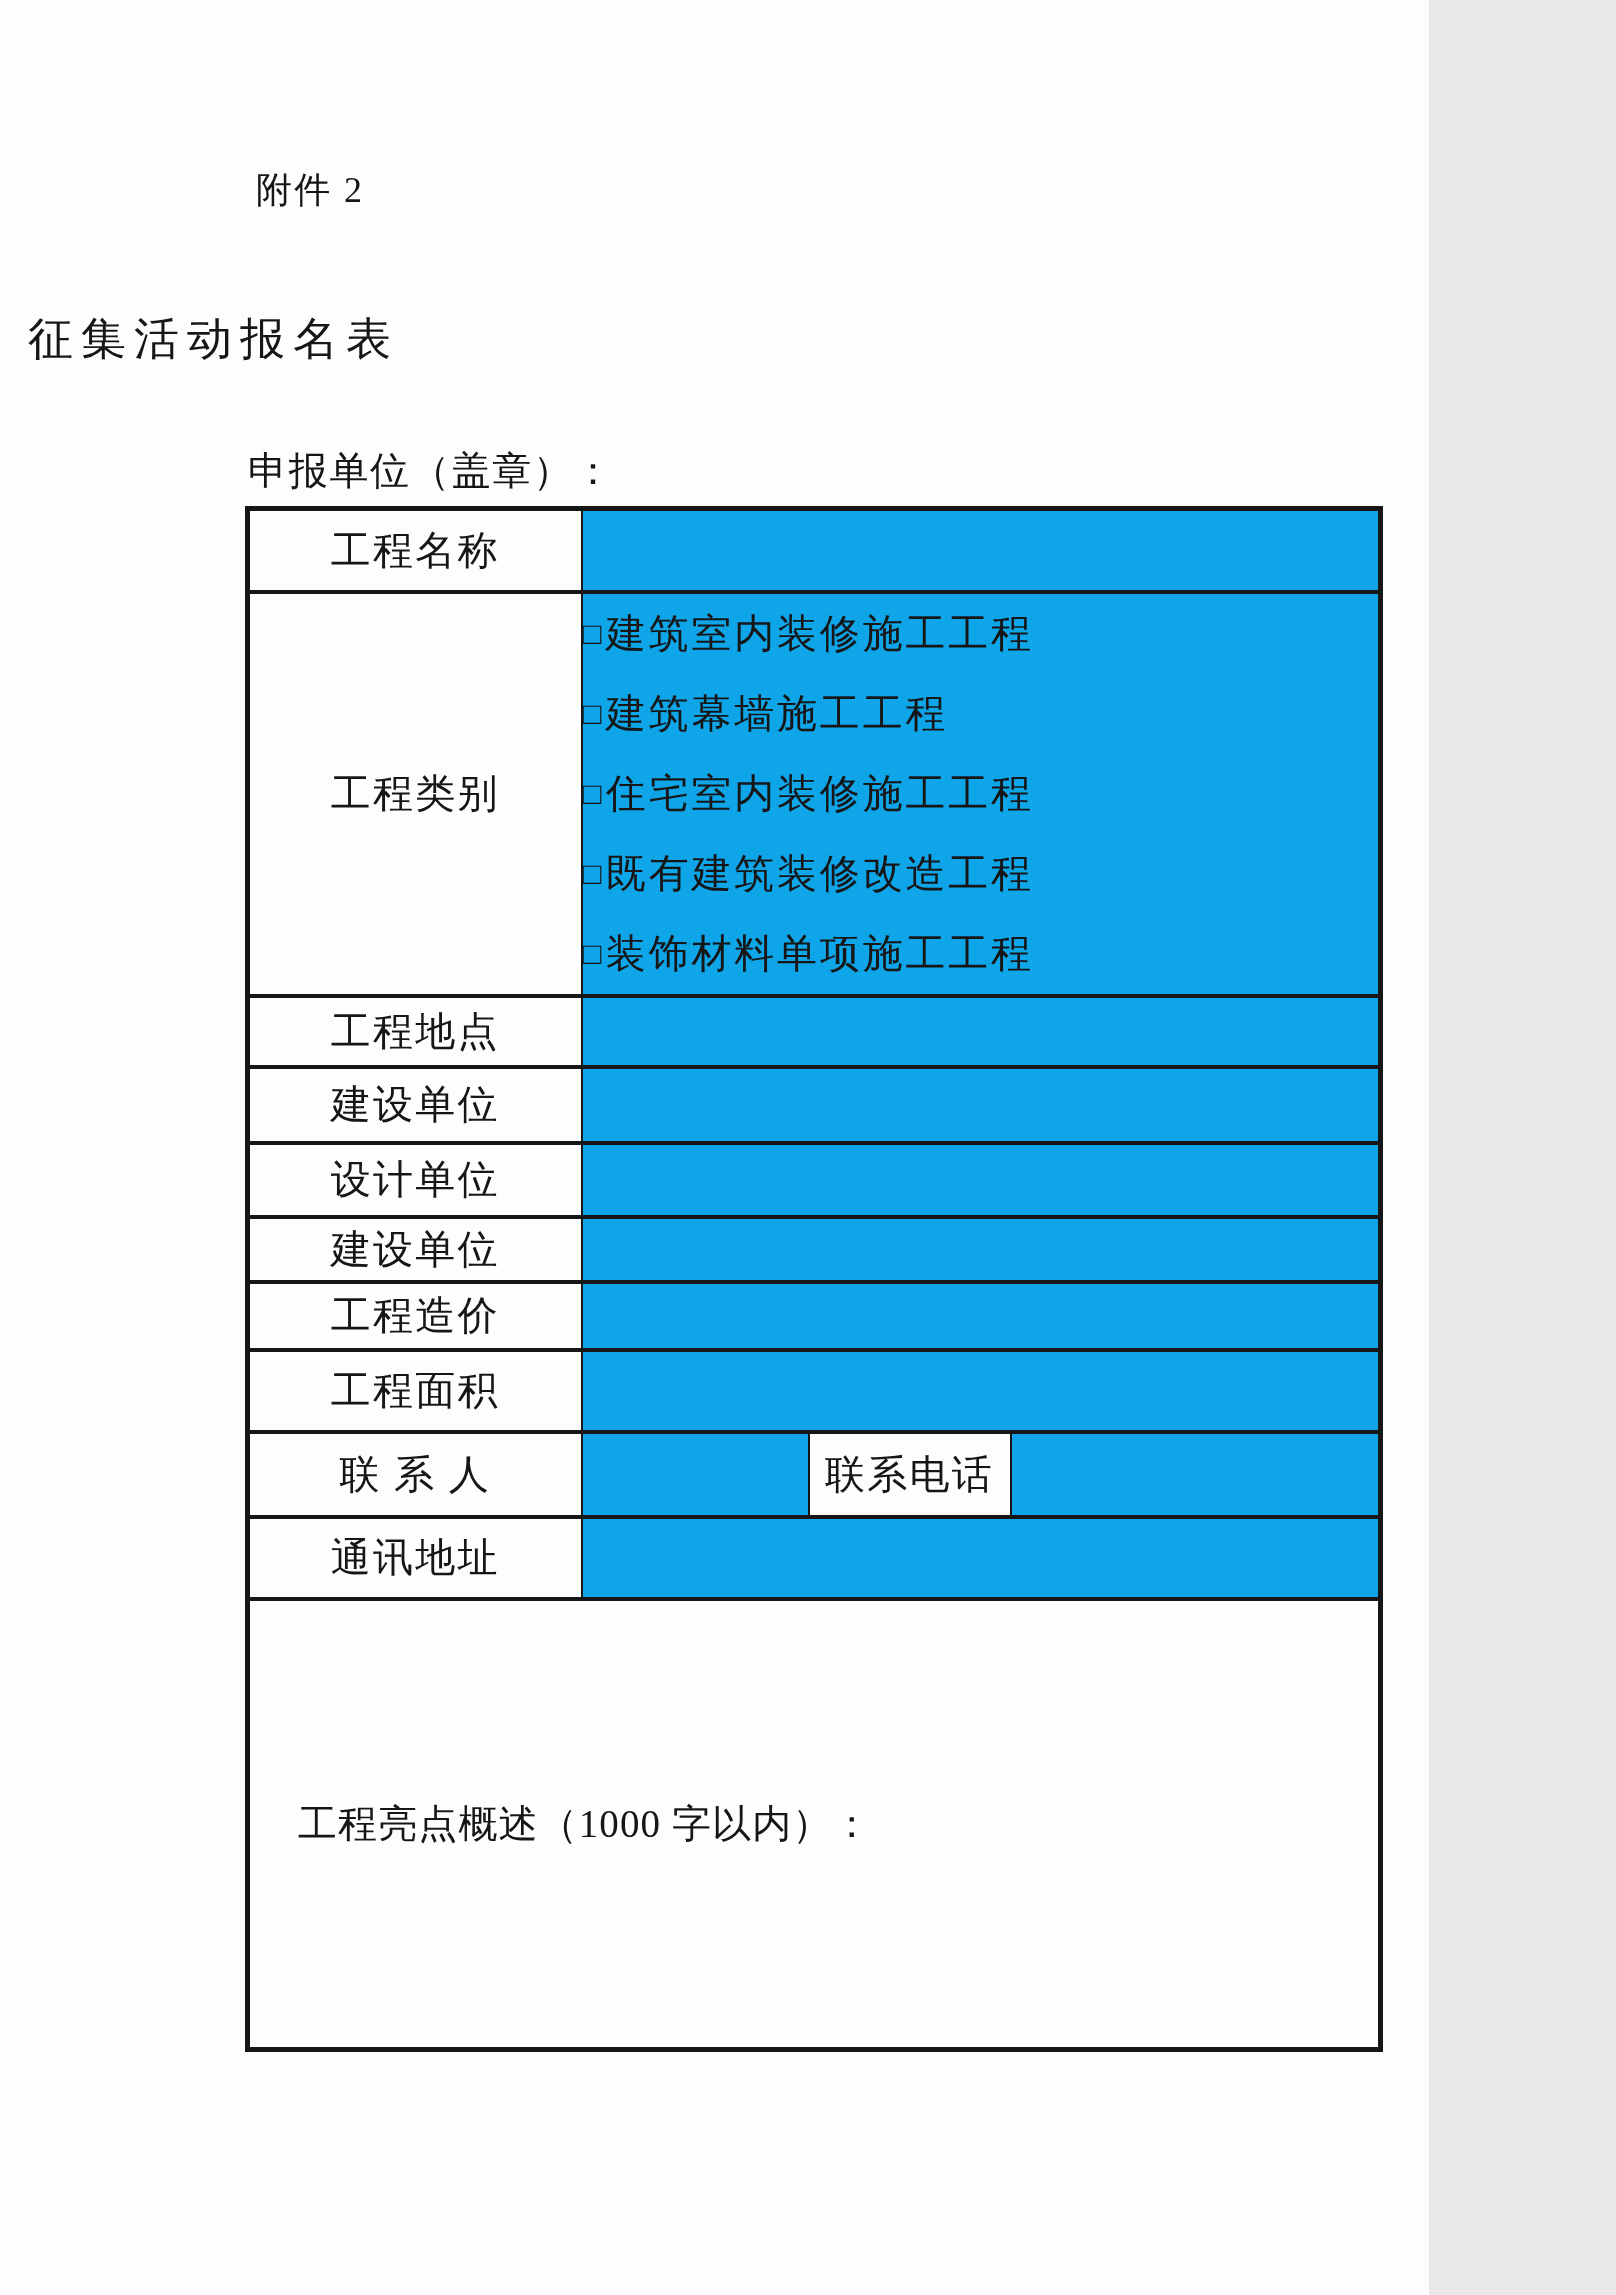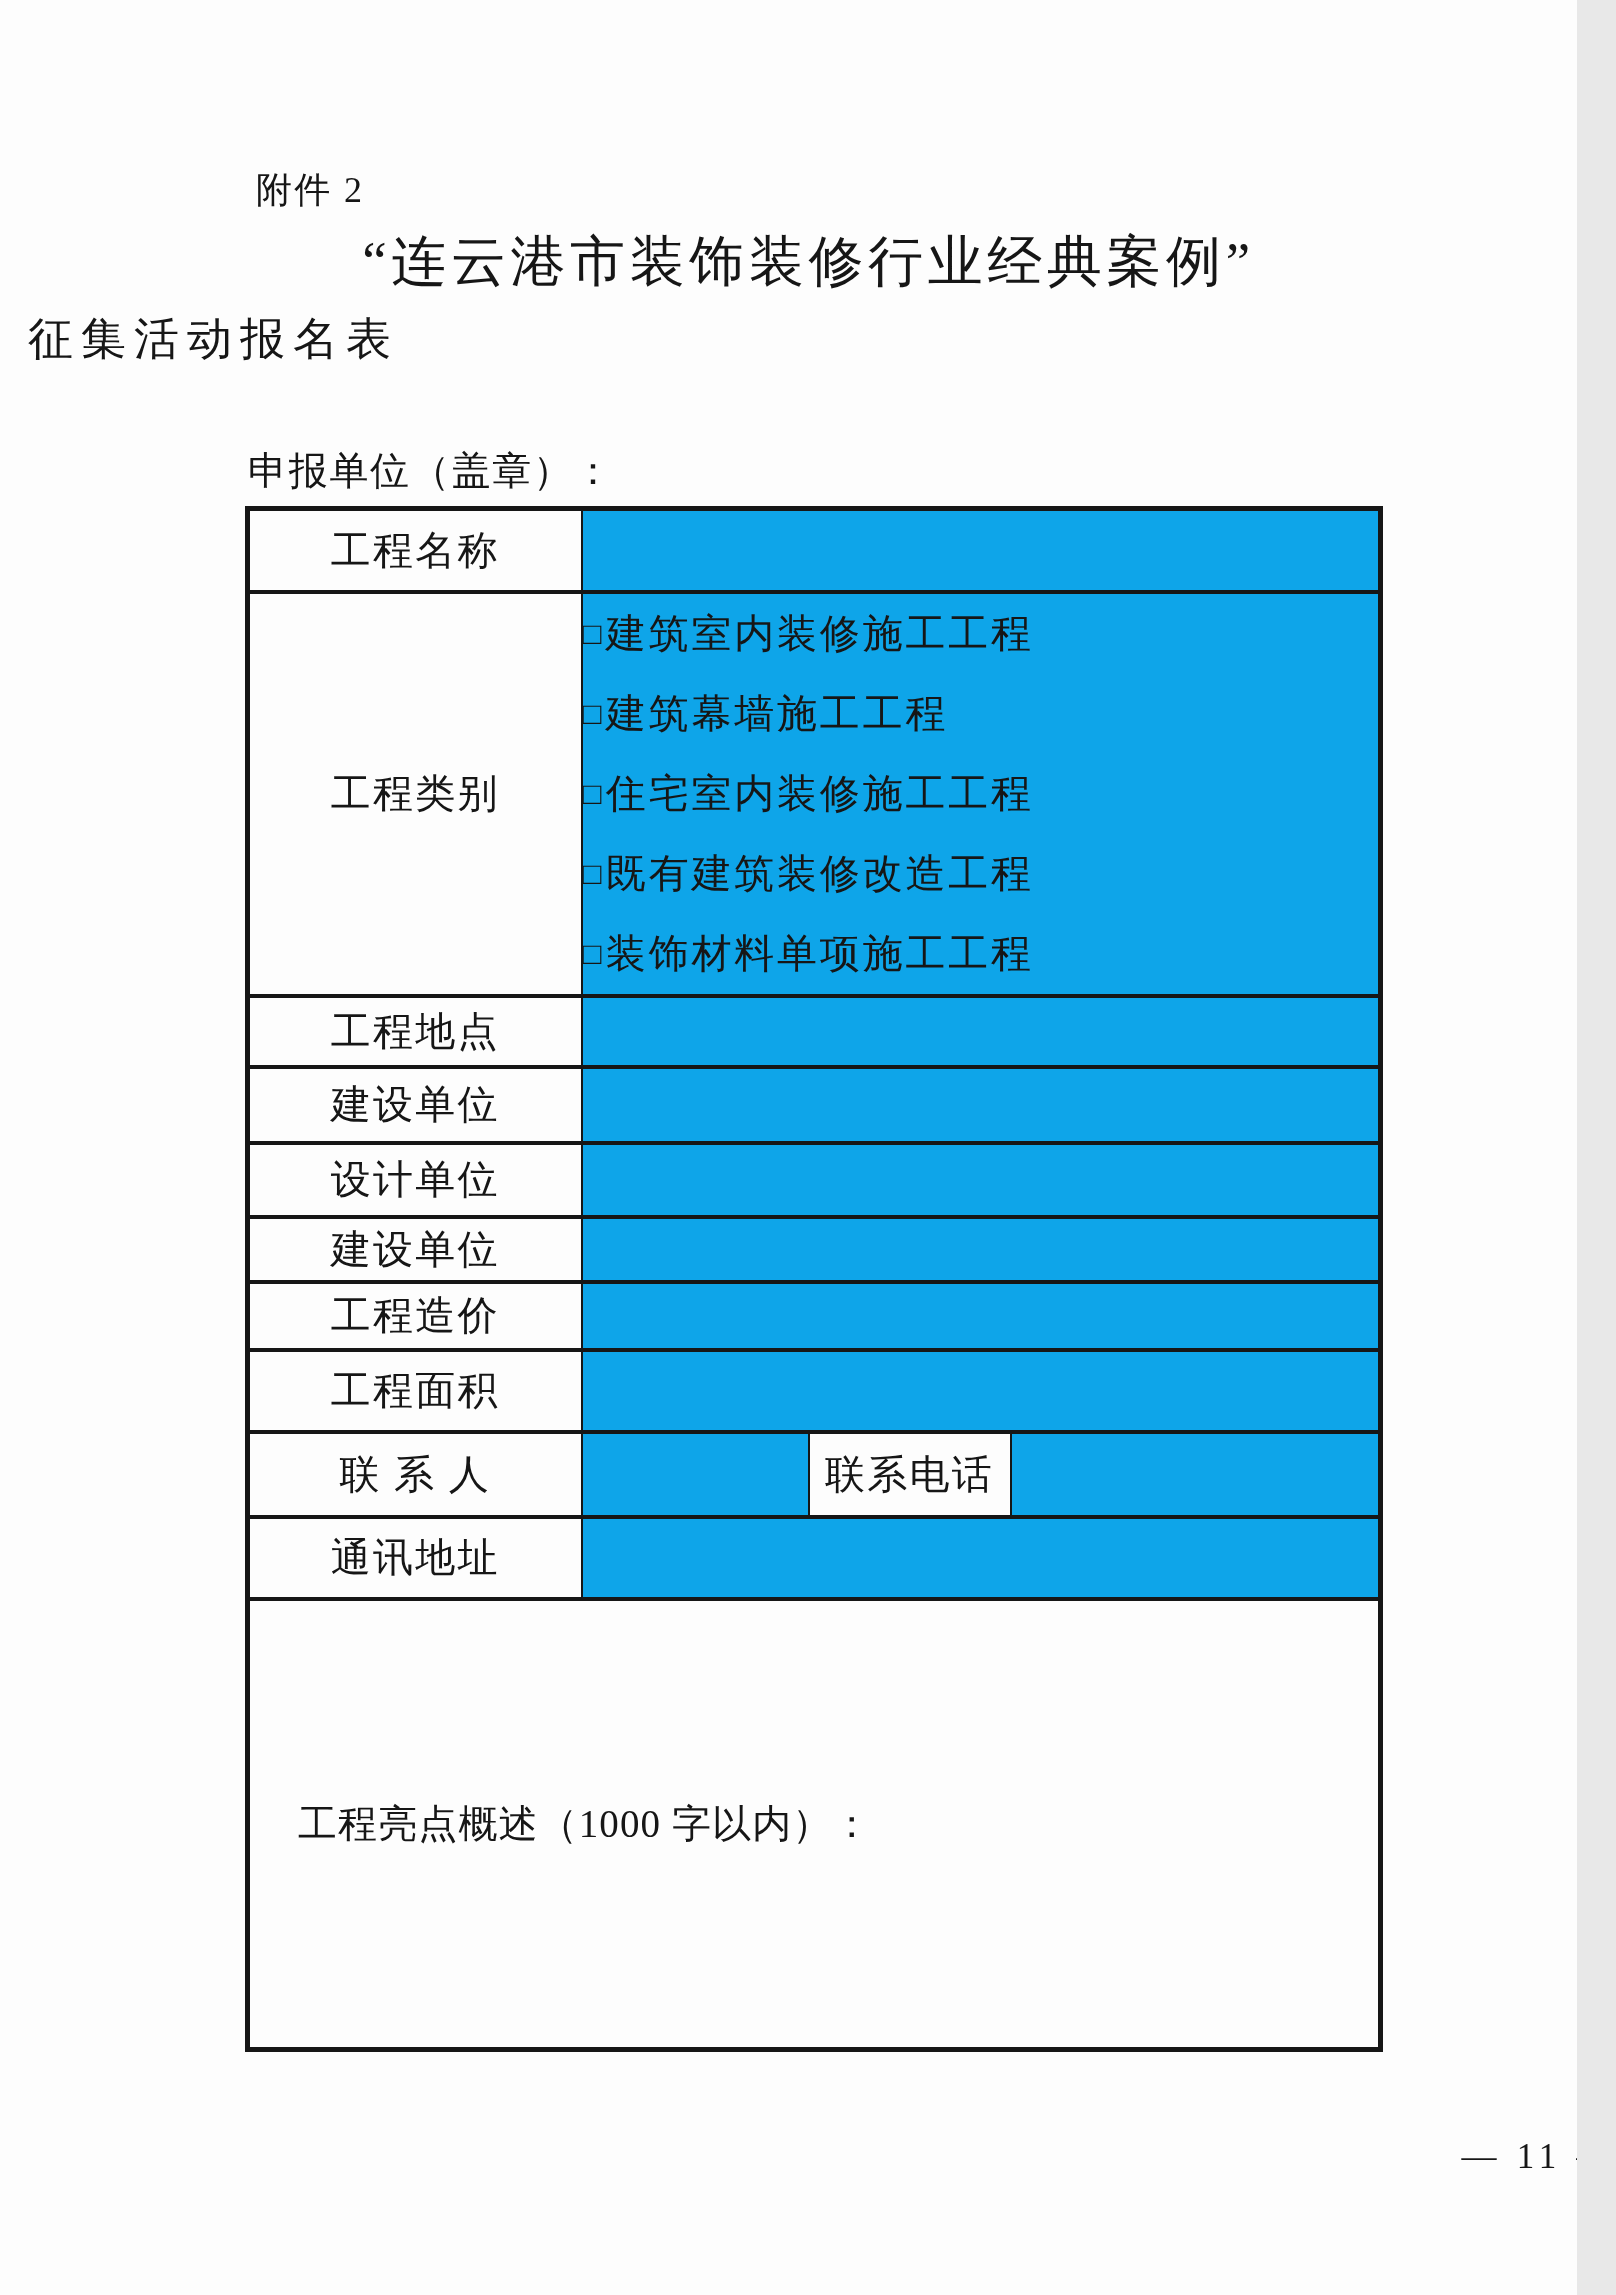--- a/index.html
+++ b/index.html
@@ -1,18 +1,18 @@
 <!DOCTYPE html>
 <html style="font-size:9px"><head>
 <meta charset="utf-8">
 <style>
   html,body{margin:0;padding:0;background:#e8e8e8;}
   .page{
     position:relative;
-    width:1577px;height:2295px;
+    width:1429px;height:2295px;
     background:#fdfdfd;
     font-family:"Liberation Serif","DejaVu Serif",serif;
     color:#161616;
     overflow:hidden;
   }
   .attachment{
     position:absolute;left:256px;top:166px;
     font-size:36px;line-height:48px;letter-spacing:2.3px;
   }
   .title1{
@@ -72,21 +72,20 @@
     position:absolute;left:0;top:2134px;width:1617px;
     text-align:right;font-size:35px;line-height:46px;letter-spacing:5.7px;
   }
 </style>
 </head>
 <body>
 
 <div class="page">
 
   <div class="attachment">附件 2</div>
-  <div class="title1">“连云港市装饰装修行业经典案例”</div>
   <div class="title2">征集活动报名表</div>
   <div class="declare">申报单位（盖章）：</div>
 
   <table class="form">
     <colgroup>
       <col style="width:334px">
       <col style="width:227px">
       <col style="width:202px">
       <col style="width:370px">
     </colgroup>

